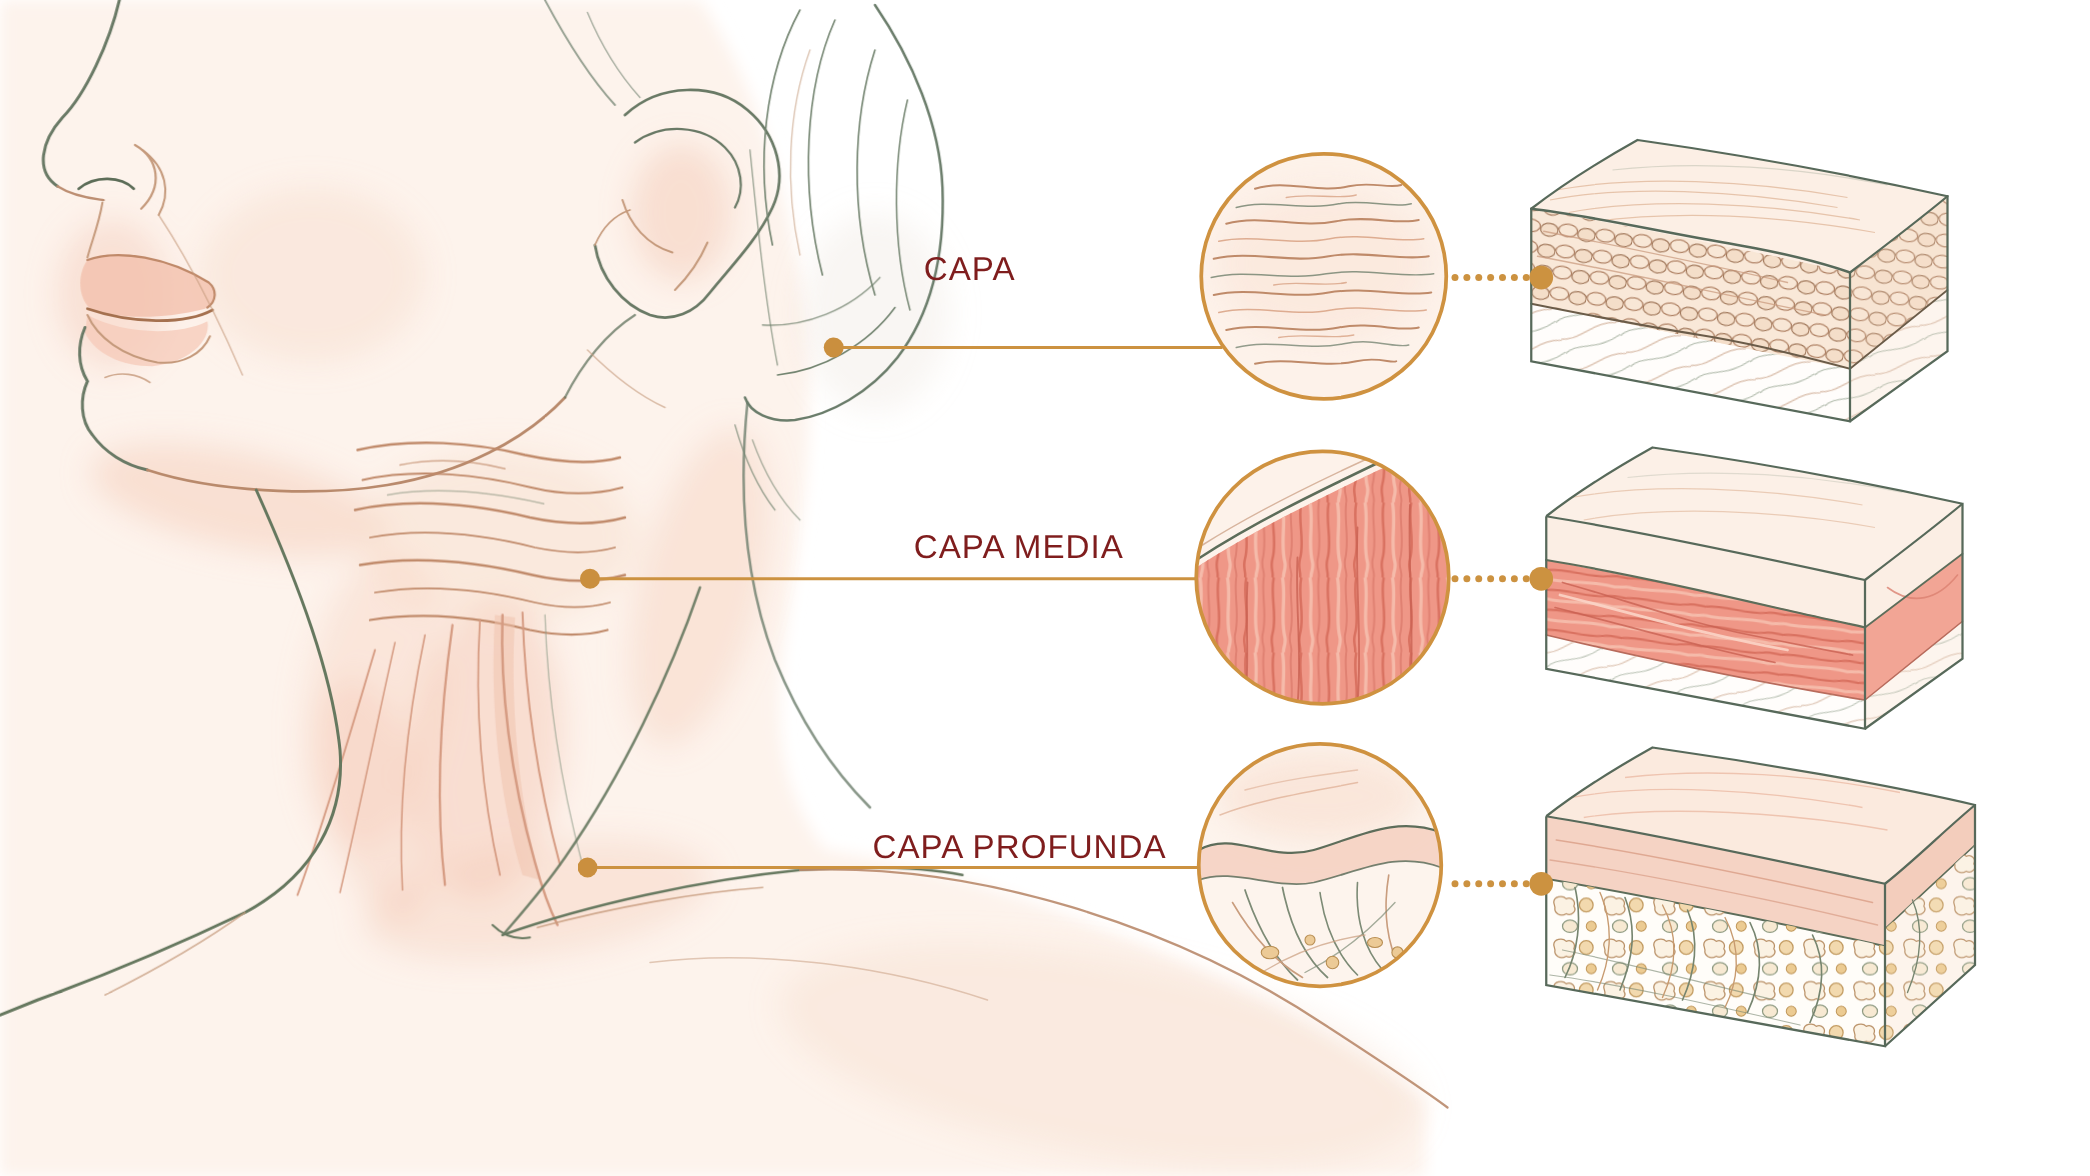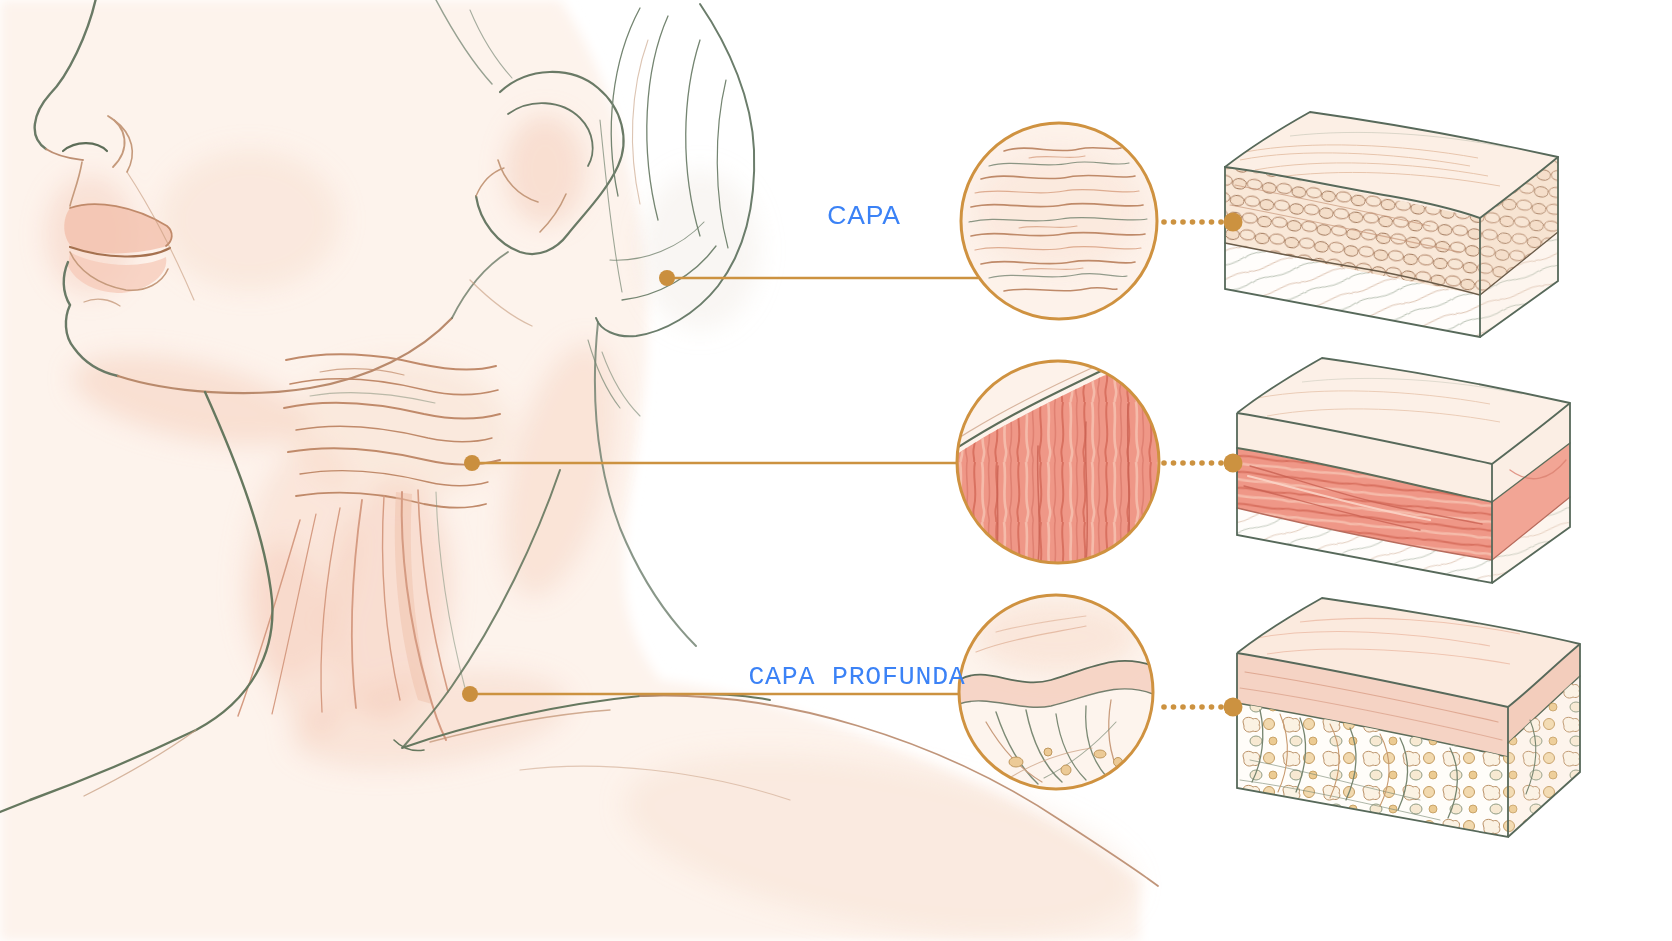--- a/index.html
+++ b/index.html
@@ -1,19 +1,19 @@
 <!DOCTYPE html>
 <html><head>
 <meta charset="utf-8">
 <style>
   html,body{margin:0;padding:0;background:#ffffff;}
   #canvas{position:relative;width:1672px;height:941px;background:#ffffff;overflow:hidden;
           font-family:"Liberation Sans",sans-serif;}
   #art{position:absolute;left:0;top:0;width:1672px;height:941px;}
-  .callout-label{position:absolute;width:250px;text-align:center;color:#3b82f6;
+  .callout-label{position:absolute;width:250px;color:#7f1d1d;
     font-size:26.5px;font-weight:500;letter-spacing:0.8px;line-height:31px;}
   .callout-label span{display:block;}
 </style>
 </head>
 <body>
 
 <div id="canvas">
 
 <svg id="art" viewBox="0 0 1672 941">
   <defs>
@@ -394,17 +394,20 @@
           <circle cx="1211.5" cy="707" r="2.8"></circle>
       <circle cx="1221" cy="707" r="2.8"></circle>
           <circle cx="1233" cy="707" r="9.5"></circle>
     </g>
   </g>
 </svg>
 
   <div class="callout-label" style="left:739px;top:200px;">
     <span>CAPA</span>
   </div>
-  <div class="callout-label" style="left:732px;top:662px;font-family:Liberation Mono, monospace;">
+  <div class="callout-label" style="left:731px;top:422px;">
+    <span>CAPA MEDIA</span>
+  </div>
+  <div class="callout-label" style="left:698px;top:662px;">
     <span>CAPA PROFUNDA</span>
   </div>
 
 </div>
 
 </body></html>

